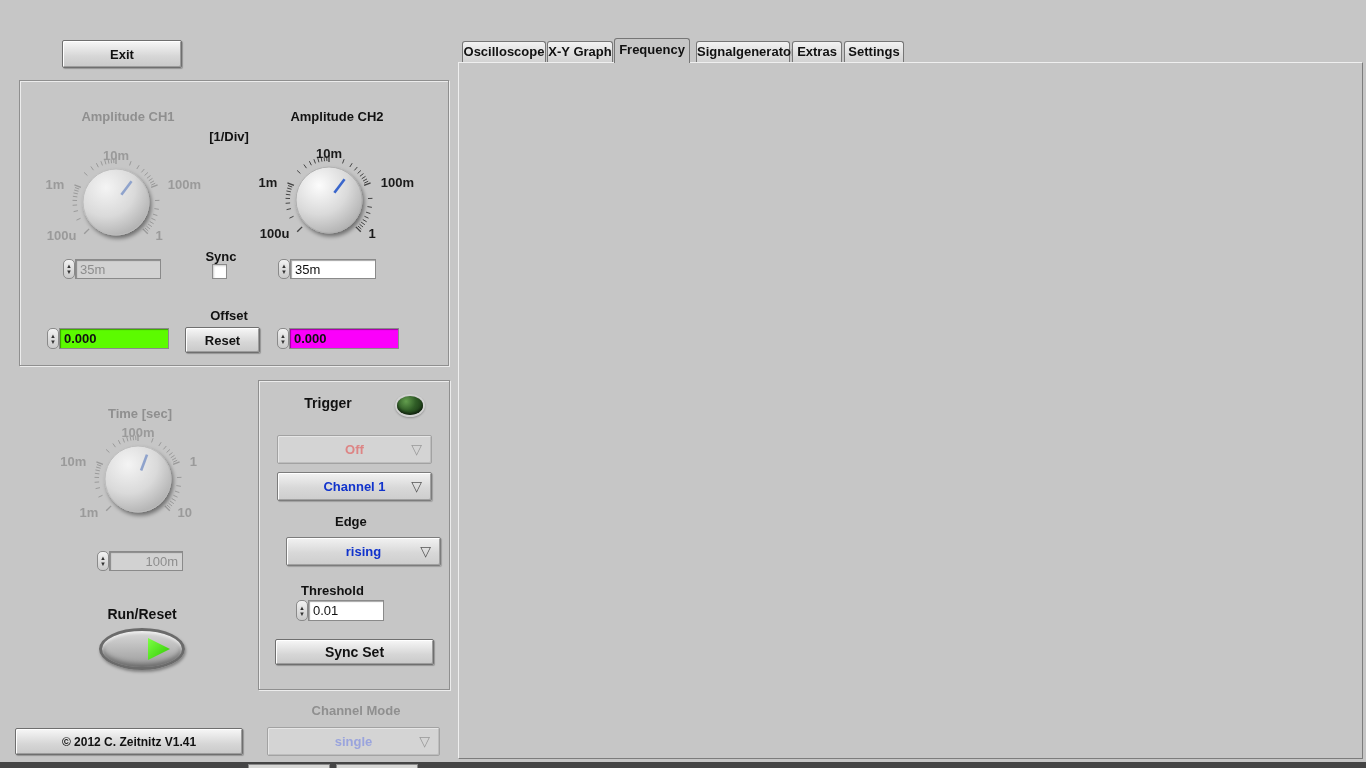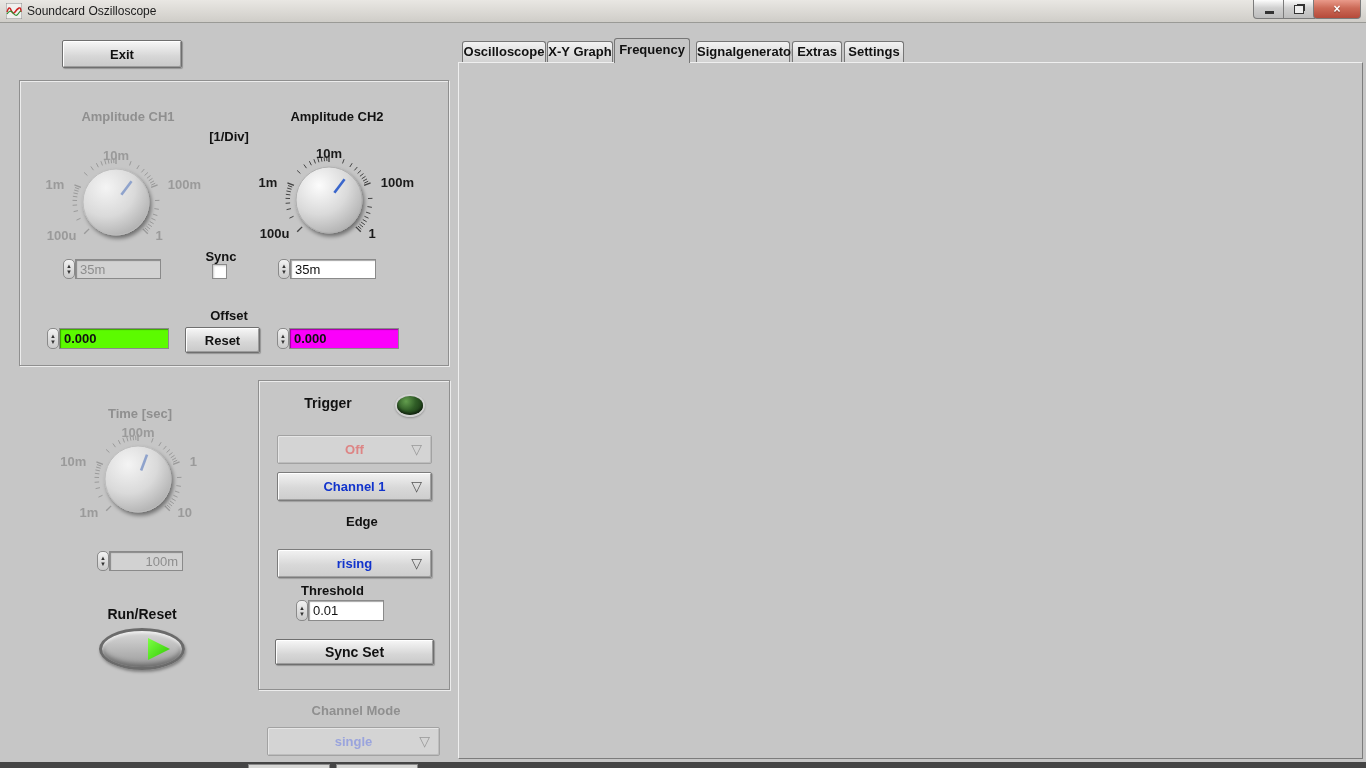--- a/index.html
+++ b/index.html
@@ -87,37 +87,20 @@
   #sc-thumb{position:absolute;left:108px;top:1px;width:22px;height:12px;
     background:linear-gradient(#fbfbfb,#d4d4d4);border:1px solid #8f8f8f;box-sizing:border-box;}
   #bottom-strip{position:absolute;left:0;top:762px;width:1366px;height:6px;background:#454545;}
   .sliver{position:absolute;top:764px;height:4px;background:#d8d8d6;border:1px solid #8a8a8a;border-bottom:none;}
 </style>
 </head>
 <body>
 
 <div id="win">
 
-  <div id="titlebar">
-    <svg class="abs" style="left:6px;top:3px" width="16" height="16" viewBox="0 0 16 16">
-      <rect x="0" y="0" width="16" height="16" fill="#f0f0ee" stroke="#888"></rect>
-      <path d="M1 9 Q3 2 5 7 T9 9 T13 5 T15 9" fill="none" stroke="#cc2222" stroke-width="1.4"></path>
-      <path d="M1 11 Q4 6 7 10 T12 11 T15 8" fill="none" stroke="#2a8a2a" stroke-width="1.2"></path>
-    </svg>
-    <span id="title-text">Soundcard Oszilloscope</span>
-    <div id="btn-min" class="capbtn">
-        <span class="glyph-min"></span>
-      </div>
-    <div id="btn-max" class="capbtn">
-        <span class="glyph-max"></span>
-      </div>
-    <div id="btn-close" class="capbtn">
-        <span class="glyph-close">×</span>
-      </div>
-  </div>
 
   <div class="btn" style="left:62px;top:40px;width:118px;height:26px;">Exit</div>
 
   <div class="panel" style="left:19px;top:80px;width:428px;height:284px;"></div>
   <div class="abs glbl" style="left:58px;top:109px;width:140px;text-align:center;">Amplitude CH1</div>
   <div class="abs lbl" style="left:200px;top:129px;width:58px;text-align:center;">[1/Div]</div>
   <div class="abs lbl" style="left:267px;top:109px;width:140px;text-align:center;">Amplitude CH2</div>
 
   <svg class="abs" id="knob-ch1" style="left:31px;top:136px;" width="170" height="130">
       <defs>
@@ -319,34 +302,35 @@
       <span>▲</span>
       <span>▼</span>
     </div>
   <div class="fld dis right" style="left:109px;top:551px;width:74px;height:20px;">100m</div>
 
   <div class="abs lbl" style="left:104px;top:606px;width:76px;text-align:center;font-size:14px;">Run/Reset</div>
   <div id="runstop">
       <span class="tri"></span>
     </div>
 
+  <div class="btn" style="left:15px;top:728px;width:226px;height:25px;font-size:12px;">© 2012   C. Zeitnitz V1.41</div>
 
   <div class="panel" style="left:258px;top:380px;width:190px;height:308px;"></div>
   <div class="abs lbl" style="left:296px;top:395px;width:64px;text-align:center;font-size:14px;">Trigger</div>
   <div id="trig-led"></div>
   <div class="dd dis" style="left:277px;top:435px;width:153px;height:27px;">
       <span class="pred">Off</span>
       <span class="arr">▽</span>
     </div>
   <div class="dd" style="left:277px;top:472px;width:153px;height:27px;">
       <span class="blue">Channel 1</span>
       <span class="arr">▽</span>
     </div>
-  <div class="abs lbl" style="left:306px;top:514px;width:48px;padding-left:40px;">Edge</div>
-  <div class="dd" style="left:277px;top:537px;width:153px;height:27px;margin-top:12px;">
+  <div class="abs lbl" style="left:295px;top:514px;width:48px;padding-left:40px;">Edge</div>
+  <div class="dd" style="left:286px;top:537px;width:153px;height:27px;">
       <span class="blue">rising</span>
       <span class="arr">▽</span>
     </div>
   <div class="abs lbl" style="left:301px;top:583px;width:80px;">Threshold</div>
   <div class="spin" style="left:296px;top:600px;height:21px;">
       <span>▲</span>
       <span>▼</span>
     </div>
   <div class="fld" style="left:308px;top:600px;width:76px;height:21px;">0.01</div>
   <div class="btn" style="left:275px;top:639px;width:157px;height:24px;font-size:14px;">Sync Set</div>

